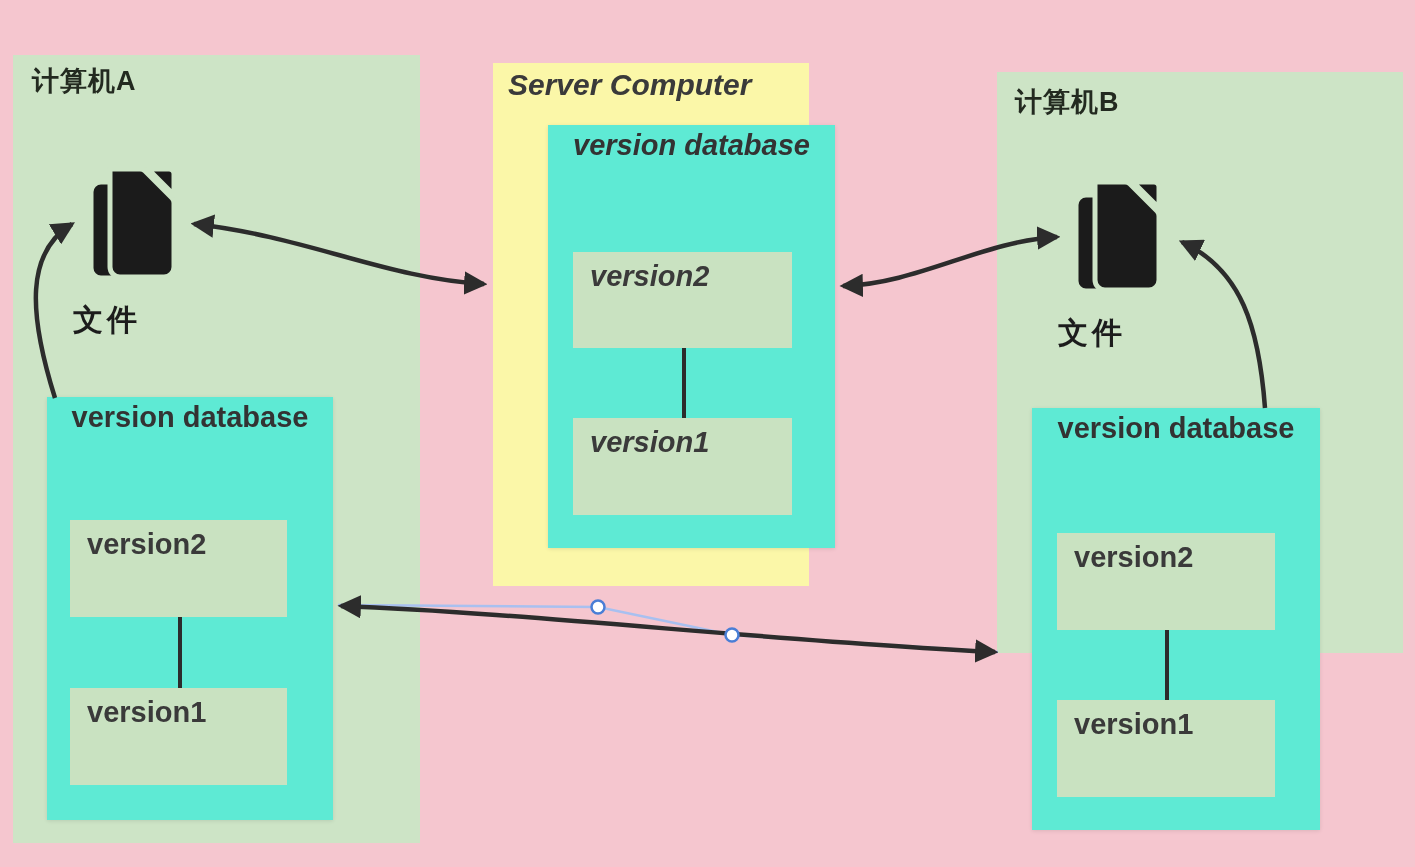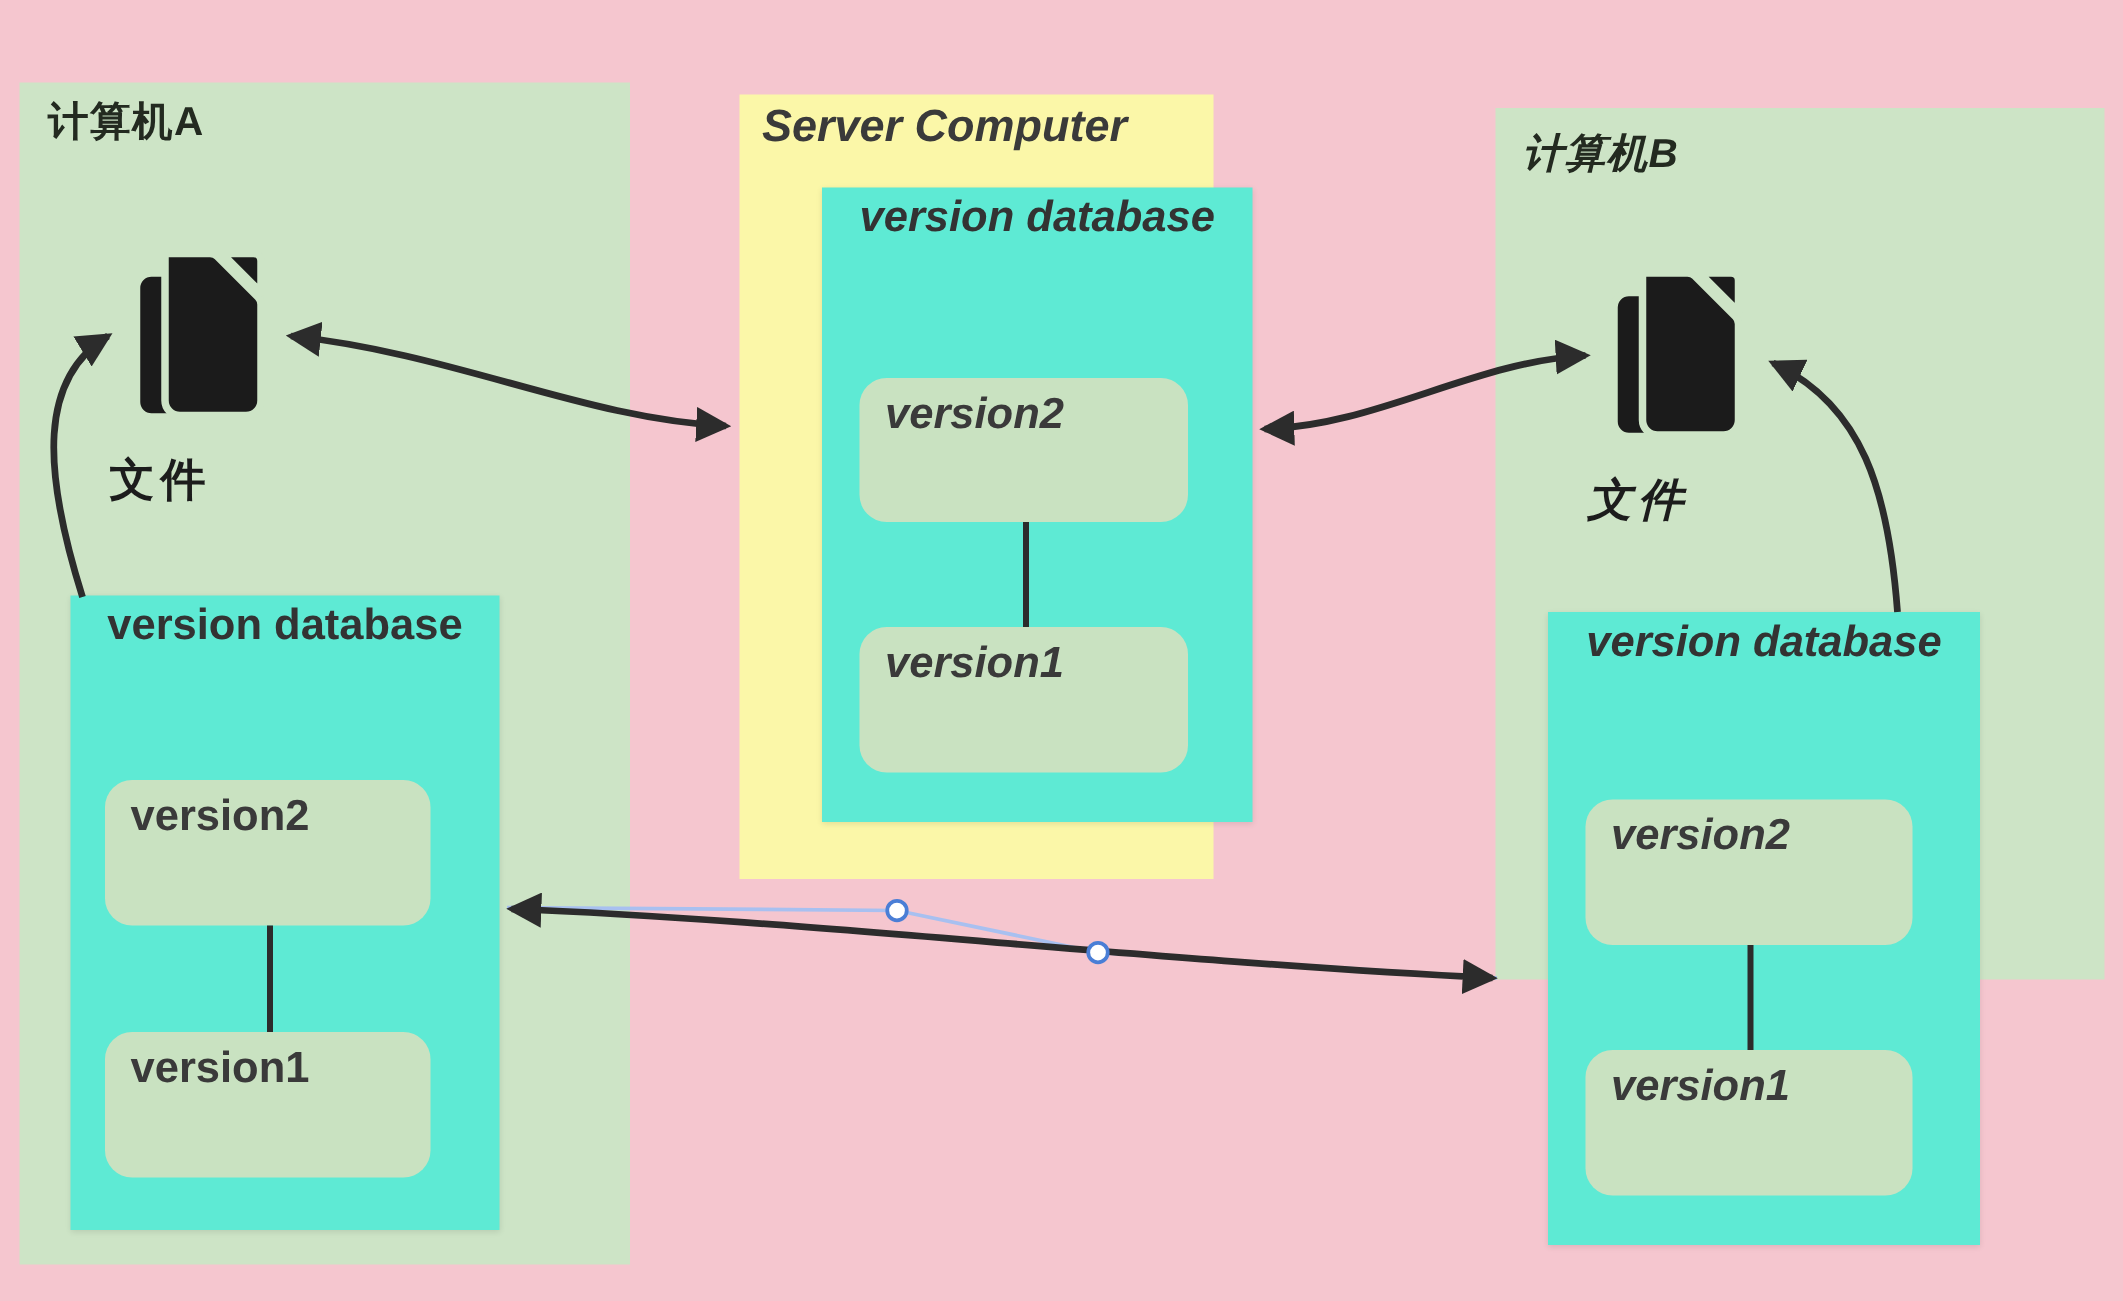--- a/index.html
+++ b/index.html
@@ -6,21 +6,21 @@
   body{
     width:1415px;height:867px;overflow:hidden;
     font-family:"Liberation Sans","DejaVu Sans",sans-serif;
     background:#f5c6cf;
   }
   .canvas{position:relative;width:1415px;height:867px;background:#f5c6cf;}
   .panel{position:absolute;}
   .panel-green{background:#cde4c6;}
   .panel-a{left:13px;top:55px;width:407px;height:788px;}
   .panel-server{left:493px;top:63px;width:316px;height:523px;background:#fbf7a8;font-style:italic;}
-  .panel-b{left:997px;top:72px;width:406px;height:581px;font-style:italic;}
+  .panel-b{left:997px;top:72px;width:406px;height:581px;}
   .panel-title{
     position:absolute;font-weight:bold;font-size:27px;color:#232a20;
     letter-spacing:1px;white-space:nowrap;
   }
   .title-a{left:19px;top:8px;}
   .title-b{left:18px;top:12px;}
   .title-server{left:15px;top:5px;font-size:30px;color:#3a3a3a;letter-spacing:0;}
   .db{
     position:absolute;background:#5eead4;
     box-shadow:0 1px 4px rgba(0,0,0,0.10);
@@ -28,21 +28,21 @@
   .db-a{left:34px;top:342px;width:286px;height:423px;}
   .db-server{left:55px;top:62px;width:287px;height:423px;}
   .db-b{left:35px;top:336px;width:288px;height:422px;}
   .db-title{
     position:absolute;left:0;right:0;top:4px;text-align:center;
     font-weight:bold;font-size:29px;color:#333;white-space:nowrap;
   }
   .vbox{
     position:absolute;background:#c9e2c1;
     font-weight:bold;font-size:29px;color:#3a3a3a;
-    padding:8px 0 0 17px;box-sizing:border-box;border-radius:18px;
+    padding:8px 0 0 17px;box-sizing:border-box;
   }
   .vbox-top-a{left:23px;top:123px;width:217px;height:97px;}
   .vbox-bottom-a{left:23px;top:291px;width:217px;height:97px;}
   .vbox-top-s{left:25px;top:127px;width:219px;height:96px;}
   .vbox-bottom-s{left:25px;top:293px;width:219px;height:97px;}
   .vbox-top-b{left:25px;top:125px;width:218px;height:97px;}
   .vbox-bottom-b{left:25px;top:292px;width:218px;height:97px;}
   .vline{position:absolute;width:4px;background:#2c2c2c;}
   .vline-a{left:131px;top:220px;height:71px;}
   .vline-s{left:134px;top:223px;height:70px;}

